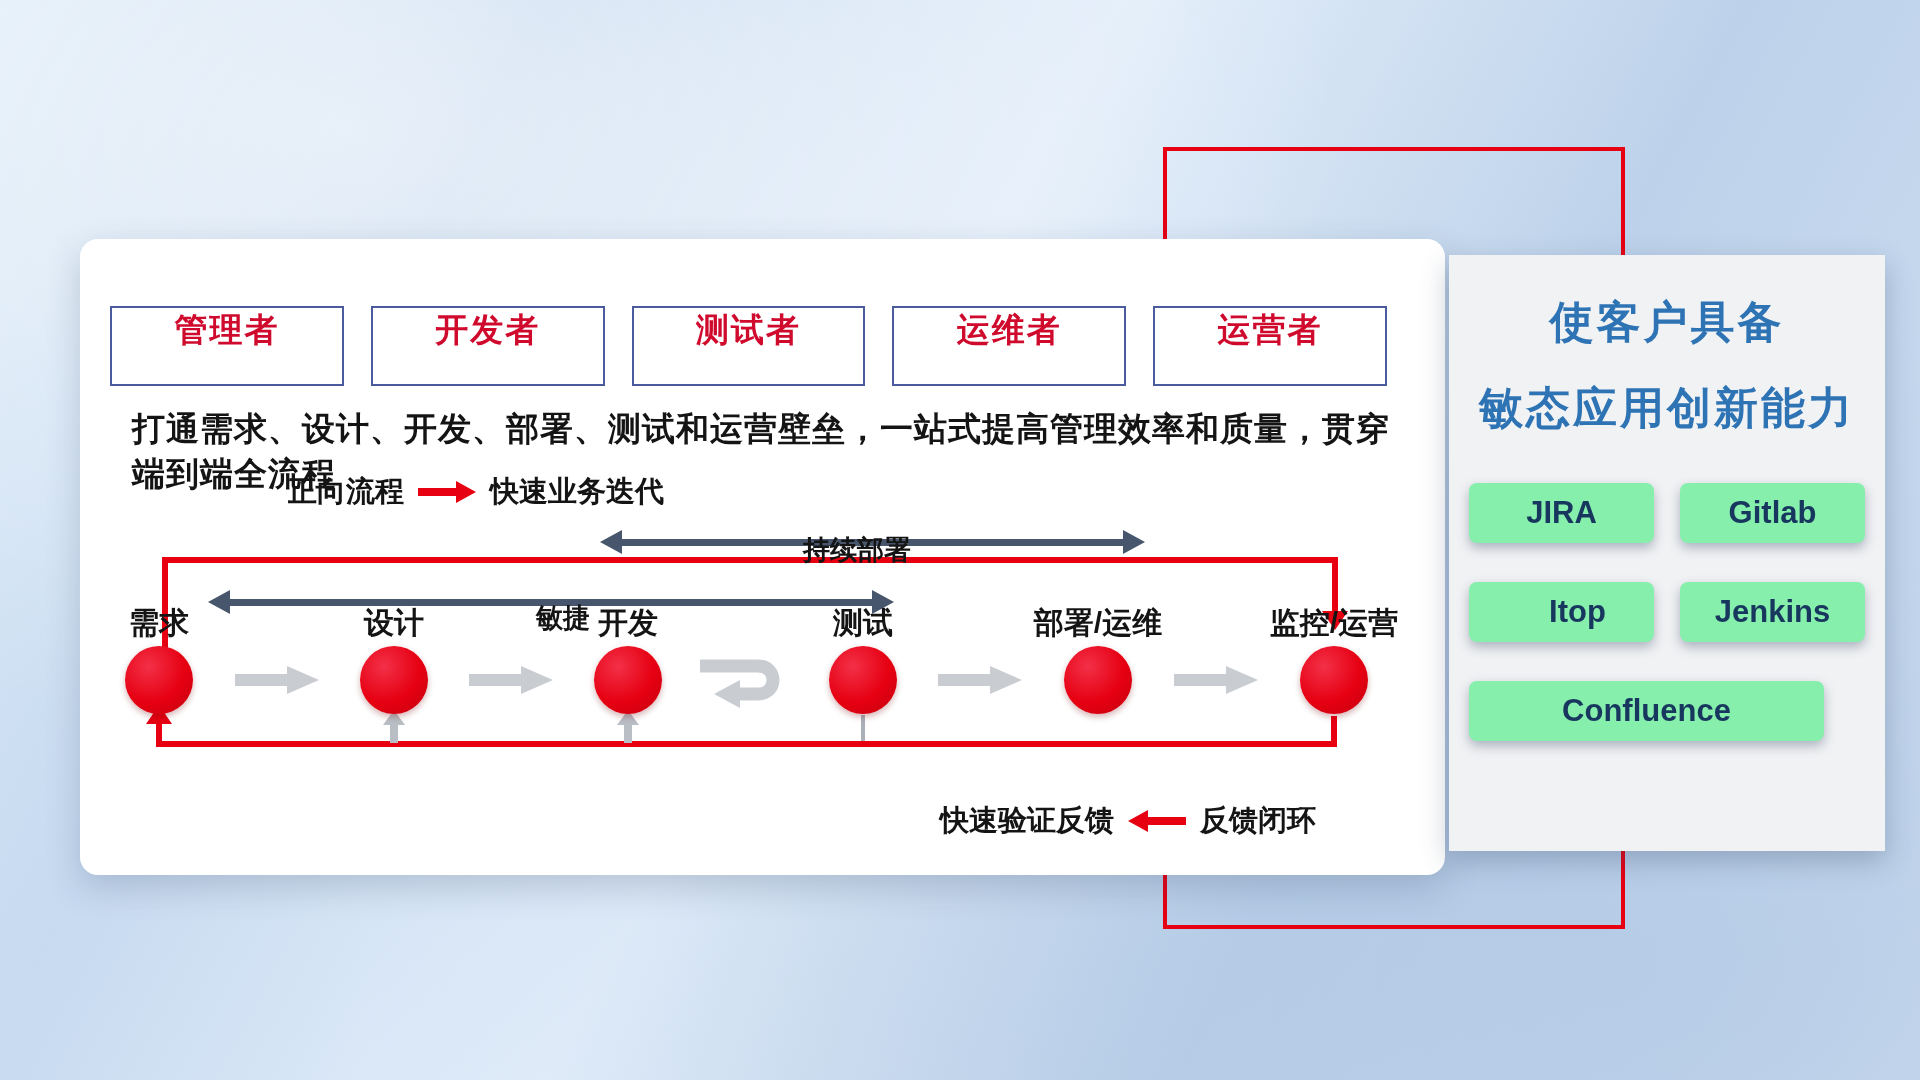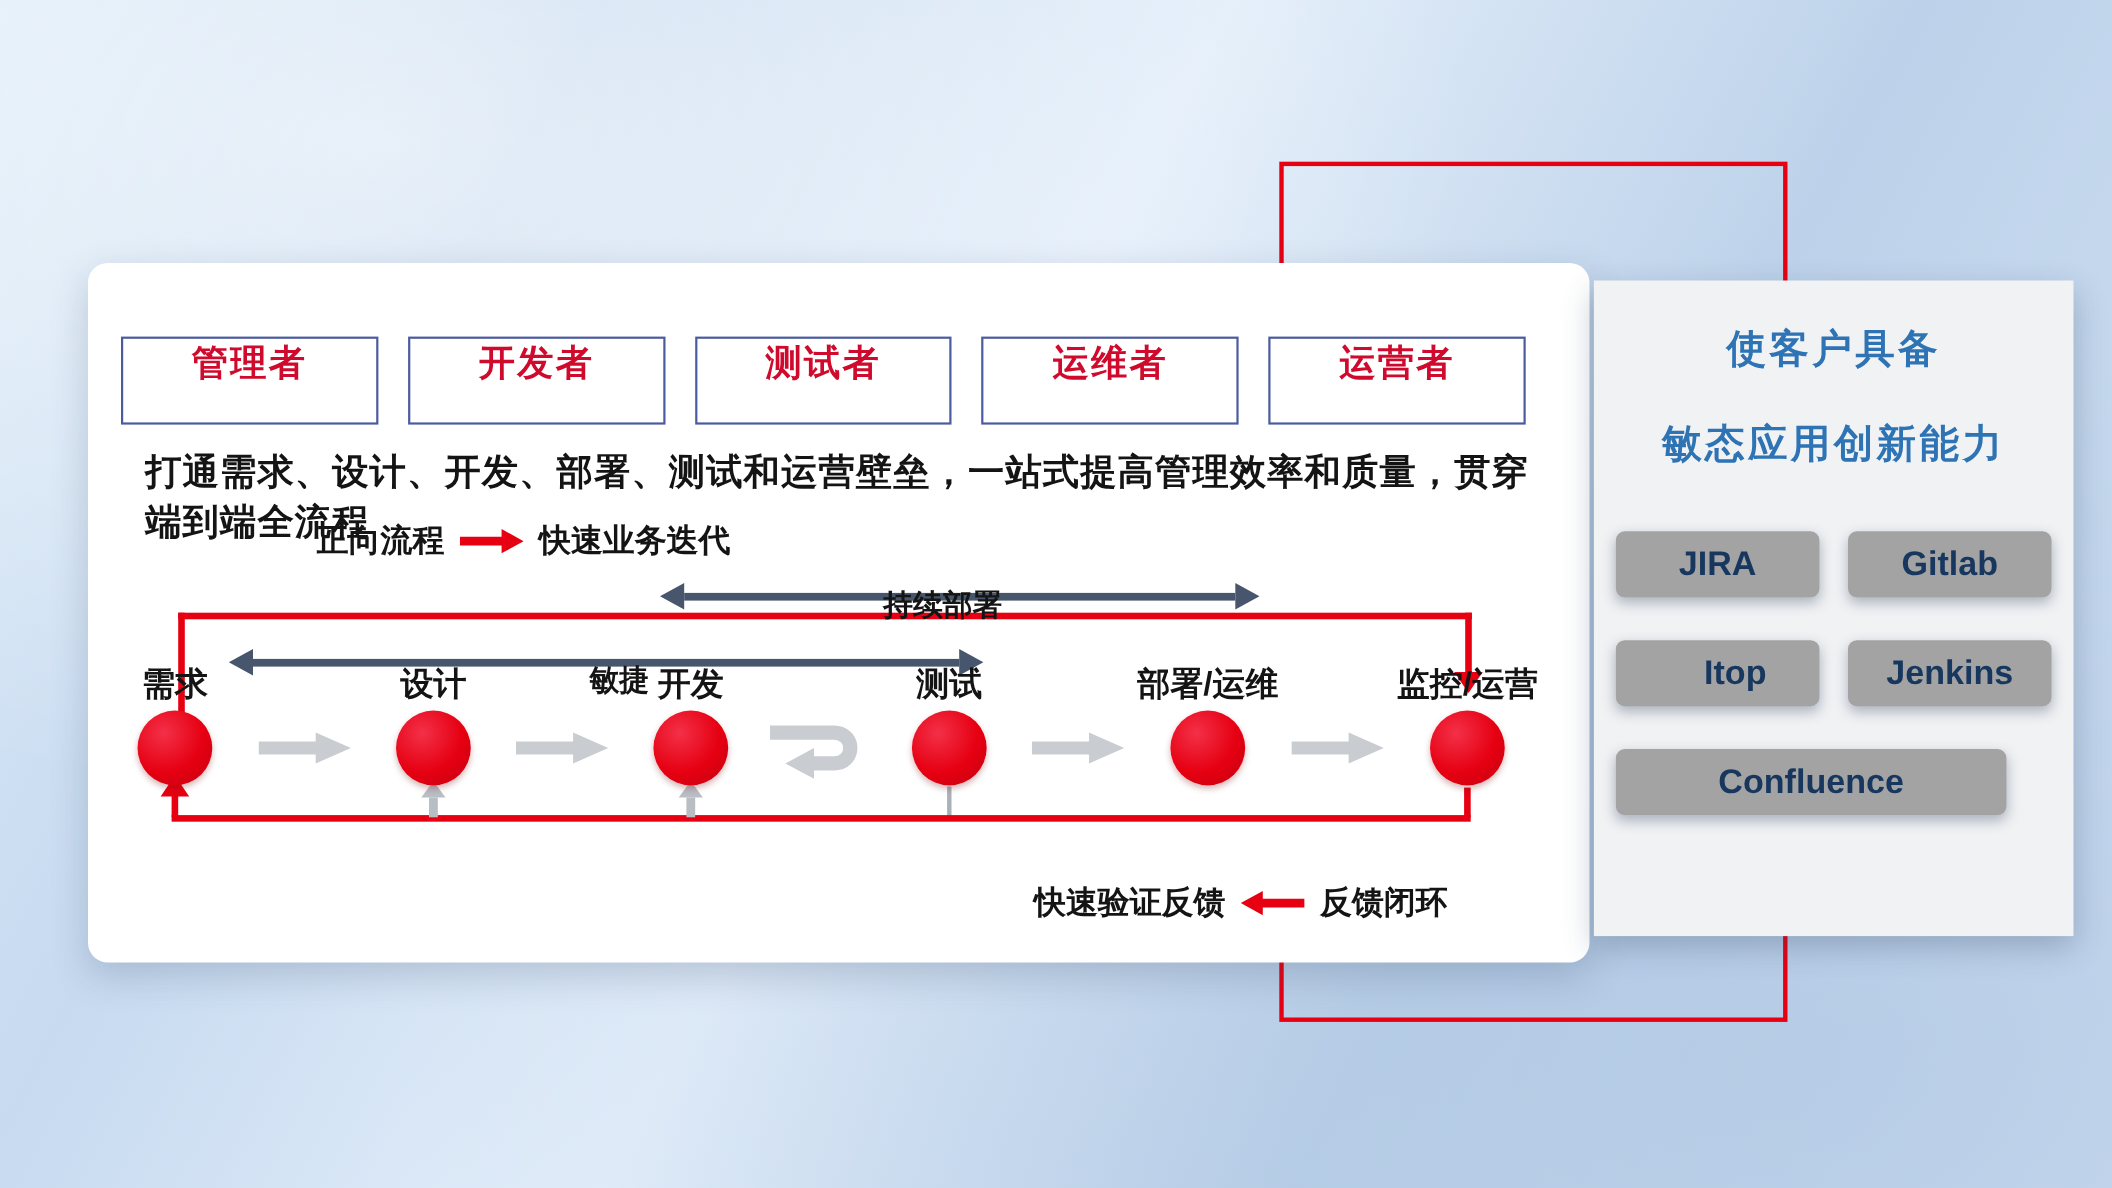--- a/index.html
+++ b/index.html
@@ -136,29 +136,29 @@
     position: absolute;
     left: 1449px; top: 255px;
     width: 436px; height: 596px;
     background: #f1f2f4;
     box-shadow: 0 10px 26px rgba(50,70,100,0.3);
     z-index: 3;
   }
   .panel-title {
     position: absolute; left: 0; width: 100%;
     text-align: center;
-    font-size: 36px; font-weight: bold; color: #2e74b5;
+    font-size: 44px; font-weight: bold; color: #2e74b5;
     letter-spacing: 3px;
   }
   .panel-title-1 { top: 38px; }
   .panel-title-2 { top: 124px; }
   .tool-chip {
     position: absolute;
     height: 60px;
-    background: #a3a3a3;
+    background: #86efac;
     border-radius: 8px;
     box-shadow: 0 5px 12px rgba(40,60,90,0.35);
     display: flex; align-items: center; justify-content: center;
     font-size: 31px; font-weight: bold; color: #17375e;
   }
   .tool-jira       { left: 20px;  top: 228px; width: 185px; }
   .tool-gitlab     { left: 231px; top: 228px; width: 185px; }
   .tool-itop       { left: 20px;  top: 327px; width: 185px; padding-left: 32px; }
   .tool-jenkins    { left: 231px; top: 327px; width: 185px; }
   .tool-confluence { left: 20px;  top: 426px; width: 355px; text-align: center; }

